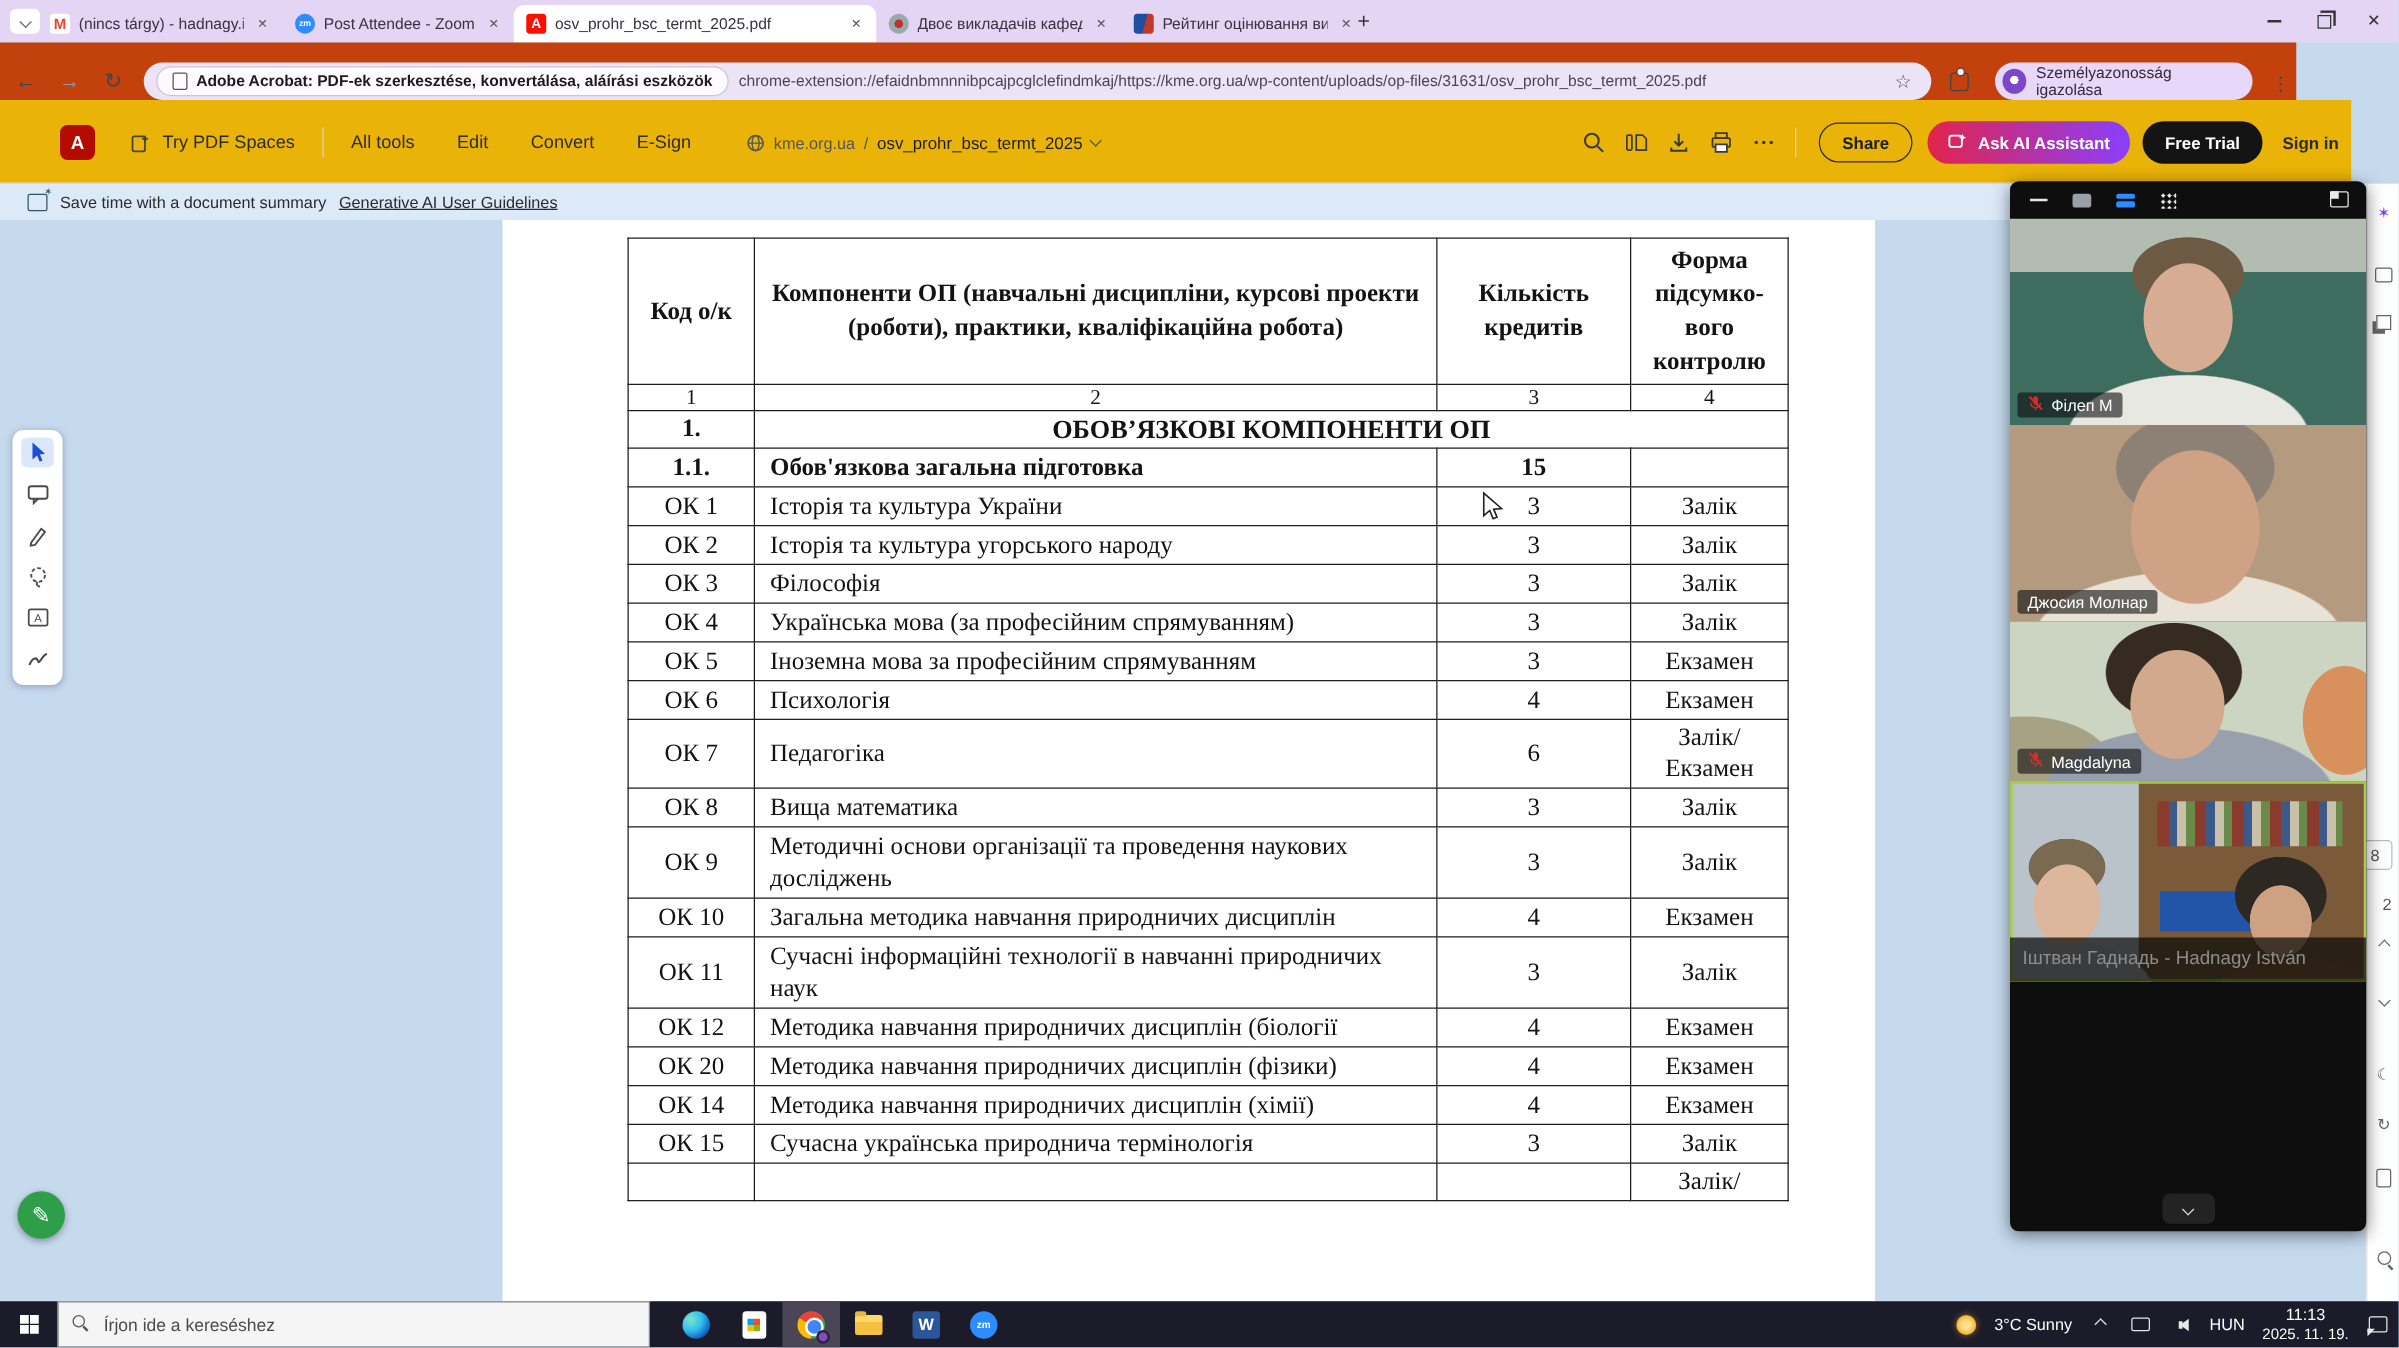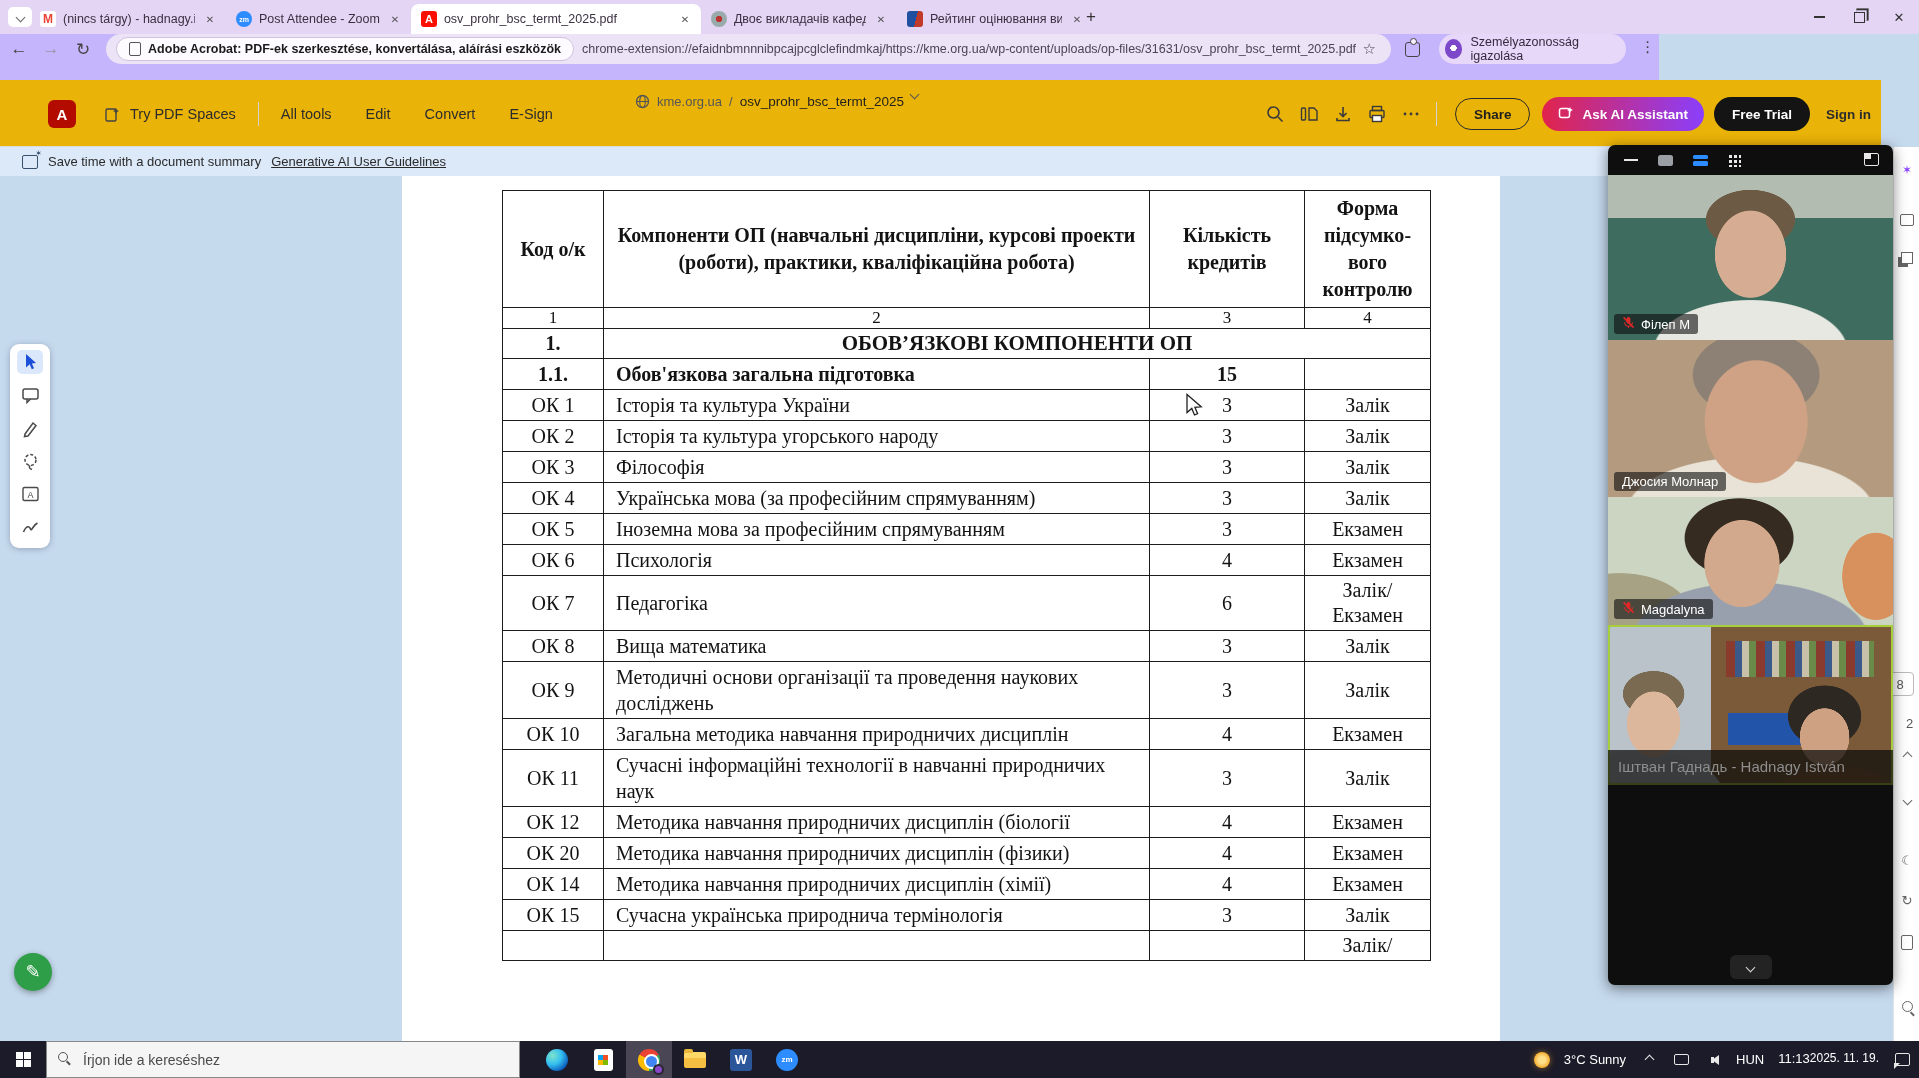--- a/index.html
+++ b/index.html
@@ -23,21 +23,21 @@
   .ticon.book{background:linear-gradient(105deg,#1f4f9e 55%,#c0392b 55%)}
   .newtab{width:26px;height:26px;margin:4px 0 0 6px;display:flex;align-items:center;justify-content:center;color:#333;font-size:17px;border-radius:50%}
   .newtab::after{content:"+"}
   .winctl{position:absolute;top:0;right:0;height:34px;display:flex;align-items:center}
   .winctl span{width:40px;height:34px;display:flex;align-items:center;justify-content:center;color:#333}
   .wmin::after{content:"";width:11px;height:1.5px;background:#333}
   .wmax::after{content:"";width:9px;height:9px;border:1.3px solid #333;box-shadow:2px -2px 0 -0.3px #e4d5f4,3px -3px 0 0.6px #333}
   .wclose::after{content:"✕";font-size:13px}
 
   
-  .btoolbar{position:absolute;left:0;top:34px;width:1659px;height:46px;background:#c4b5fd;display:flex;align-items:flex-start}
+  .btoolbar{position:absolute;left:0;top:34px;width:1837px;height:46px;background:#c2410c;display:flex;align-items:flex-end}
   .navbtn{width:30px;height:30px;margin-left:6px;display:flex;align-items:center;justify-content:center;border-radius:50%;color:#454545;font-size:17px}
   .navback::after{content:"←"} .navfwd::after{content:"→";color:#9a93a3} .navreload::after{content:"↻"}
   .addressbar{position:relative;margin-left:10px;width:1478px;height:30px;background:#ece3f6;border-radius:15px;display:flex;align-items:center;padding:0 10px}
   .urlchip{display:flex;align-items:center;gap:7px;background:#fdfbff;border:1px solid #cfc2de;border-radius:13px;height:24px;padding:0 12px;font-weight:bold;font-size:12.5px;color:#1b1b1b;white-space:nowrap}
   .chipicon{width:12px;height:14px;border:1.4px solid #555;border-radius:2px}
   .urltext{margin-left:8px;color:#4c4556;font-size:12.5px;white-space:nowrap;overflow:hidden;flex:1}
   .starbtn{width:24px;height:24px;display:flex;align-items:center;justify-content:center;color:#4c4556;font-size:15px}
   .starbtn::after{content:"☆"}
   .extbtn{width:30px;height:30px;margin-left:8px;display:flex;align-items:center;justify-content:center}
   .puzzle{width:15px;height:15px;border:1.6px solid #444;border-radius:3px;position:relative}
@@ -49,21 +49,21 @@
 
   
   .acroheader{position:absolute;left:0;top:80px;width:1881px;height:67px;background:#eab308;border-bottom:1px solid #dcdcdc}
   .acrorow{position:absolute;left:0;top:14px;width:100%;height:40px;display:flex;align-items:center}
   .acrologo{width:28px;height:28px;margin-left:48px;background:#b30b00;border-radius:6px;color:#fff;font-weight:bold;display:flex;align-items:center;justify-content:center;font-size:15px}
   .acrologo::after{content:"A"}
   .trypdf{display:flex;align-items:center;gap:8px;margin-left:28px;font-size:14.5px;color:#2c2c2c}
   .acrodivider{width:1px;height:24px;background:#d3d3d3;margin:0 22px}
   .acromenu{display:flex;gap:34px;font-size:14.5px;color:#2c2c2c}
   .acromenu span{cursor:default}
-  .breadcrumb{position:absolute;left:635px;top:0;height:40px;display:flex;align-items:flex-start;gap:7px;font-size:13px;color:#555}
+  .breadcrumb{position:absolute;left:597px;top:0;height:40px;display:flex;align-items:center;gap:7px;font-size:13px;color:#555}
   .bfile{font-weight:normal;color:#1f1f1f;font-size:13.5px}
   .chev{width:7px;height:7px;border-right:1.6px solid #555;border-bottom:1.6px solid #555;transform:rotate(45deg);margin-top:-3px}
   .acroicons{position:absolute;right:0;top:0;height:40px;display:flex;align-items:center}
   .cicon{width:34px;height:34px;display:flex;align-items:center;justify-content:center}
   .sharebtn{height:32px;border:1.6px solid #2c2c2c;border-radius:16px;display:flex;align-items:center;padding:0 18px;font-weight:bold;font-size:13.5px;color:#1f1f1f;margin-left:10px}
   .askai{height:34px;border-radius:17px;background:linear-gradient(90deg,#e1244b,#8a3ffc);display:flex;align-items:center;gap:8px;padding:0 16px;color:#fff;font-weight:bold;font-size:13.5px;margin-left:12px}
   .freetrial{height:34px;border-radius:17px;background:#141414;color:#fff;display:flex;align-items:center;padding:16px 18px;font-weight:bold;font-size:13.5px;margin-left:10px}
   .signin{margin:0 10px 0 16px;font-weight:bold;font-size:13.5px;color:#2c2c2c}
 
   
@@ -202,21 +202,21 @@
   .i-zoomapp{width:22px;height:22px;border-radius:50%;background:#2d8cff;color:#fff;display:flex;align-items:center;justify-content:center;font-size:8px;font-weight:bold}
   .i-zoomapp::after{content:"zm"}
   .tright{position:absolute;right:8px;top:0;height:37px;display:flex;align-items:center;gap:14px;color:#fff}
   .sun{width:16px;height:16px;border-radius:50%;background:radial-gradient(circle,#ffe08a 30%,#f5a623 75%);box-shadow:0 0 6px #f5a62388}
   .weathertxt{font-size:13px;white-space:nowrap}
   .trayicon{display:flex;align-items:center;justify-content:center;width:18px;height:18px}
   .monitoricon{width:15px;height:11px;border:1.5px solid #e8e8e8;border-radius:2px}
   .speakericon{width:0;height:0;border:5px solid transparent;border-right:7px solid #e8e8e8;position:relative}
   .speakericon::after{content:"";position:absolute;left:-1px;top:-3px;width:3px;height:6px;background:#e8e8e8}
   .langtxt{font-size:13px}
-  .clockblock{display:flex;flex-direction:row;align-items:flex-start;line-height:1.25}
+  .clockblock{display:flex;flex-direction:column;align-items:center;line-height:1.25}
   .clocktime{font-size:13px}.clockdate{font-size:12px}
   .notifbubble{width:15px;height:13px;border:1.5px solid #e8e8e8;border-radius:2px 2px 2px 0;position:relative}
   .notifbubble::after{content:"";position:absolute;left:-1.5px;bottom:-4px;border:3px solid transparent;border-top-color:#e8e8e8;border-left-color:#e8e8e8}
 </style>
 </head>
 <body>
 
 <div class="tabstrip">
   <div class="tabsearch">
       <span class="chevdn"></span>

